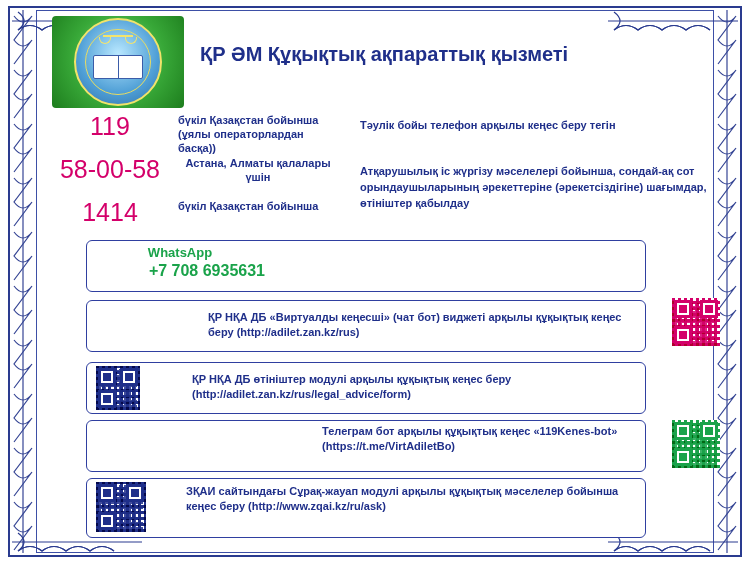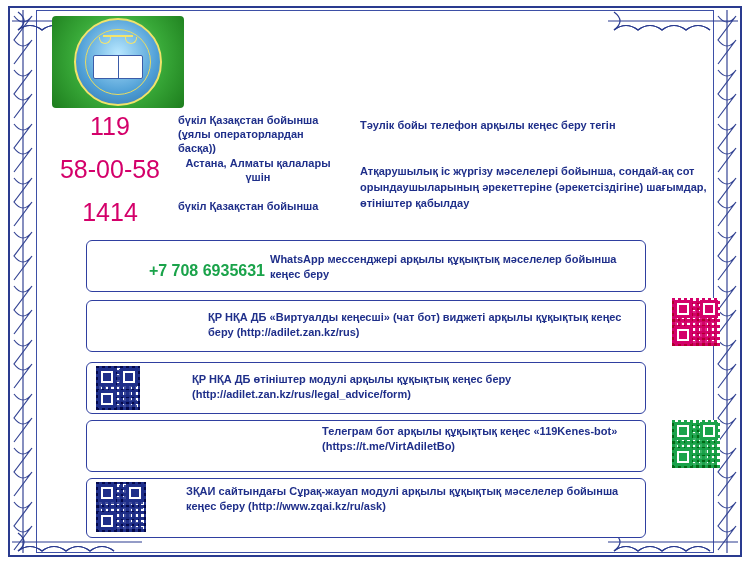--- a/index.html
+++ b/index.html
@@ -433,20 +433,21 @@
     </g>
   </svg>
 
   <div class="header">
     <div class="logo">
       <div class="logo-ring">
         <div class="logo-scales"></div>
         <div class="logo-book"></div>
       </div>
     </div>
+    <div class="header-title">ҚР ӘМ Құқықтық ақпараттық қызметі</div>
   </div>
 
   <div class="phones">
     <div class="phone-row">
       <div class="phone-num">119</div>
       <div class="phone-desc">бүкіл Қазақстан бойынша (ұялы операторлардан басқа))</div>
     </div>
     <div class="phone-row">
       <div class="phone-num">58-00-58</div>
       <div class="phone-desc center">Астана, Алматы қалалары үшін</div>
@@ -454,22 +455,22 @@
     <div class="phone-row">
       <div class="phone-num">1414</div>
       <div class="phone-desc">бүкіл Қазақстан бойынша</div>
     </div>
   </div>
 
   <div class="note note-2">Атқарушылық іс жүргізу мәселелері бойынша, сондай-ақ сот орындаушыларының әрекеттеріне (әрекетсіздігіне) шағымдар, өтініштер қабылдау</div>
   <div class="note note-1">Тәулік бойы телефон арқылы кеңес беру тегін</div>
 
   <div class="box box-ws"></div>
+  <div class="ws-label">WhatsApp</div>
   <div class="ws-number">+7 708 6935631</div>
-  <div class="box-text txt-ws">WhatsApp мессенджері арқылы құқықтық мәселелер бойынша кеңес беру</div>
 
   <div class="box box-chat"></div>
   <div class="box-text txt-chat">ҚР НҚА ДБ «Виртуалды кеңесші» (чат бот) виджеті арқылы құқықтық кеңес беру (http://adilet.zan.kz/rus)</div>
   <div class="qr qr-chat">
     <div class="qr-dots"></div>
     <div class="qr-eye tl"></div>
     <div class="qr-eye tr"></div>
     <div class="qr-eye bl"></div>
   </div>
 

